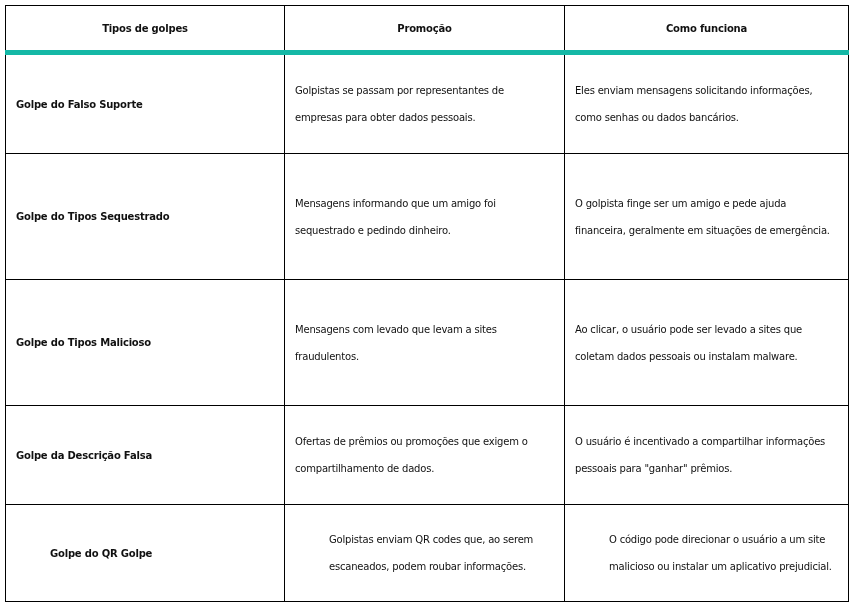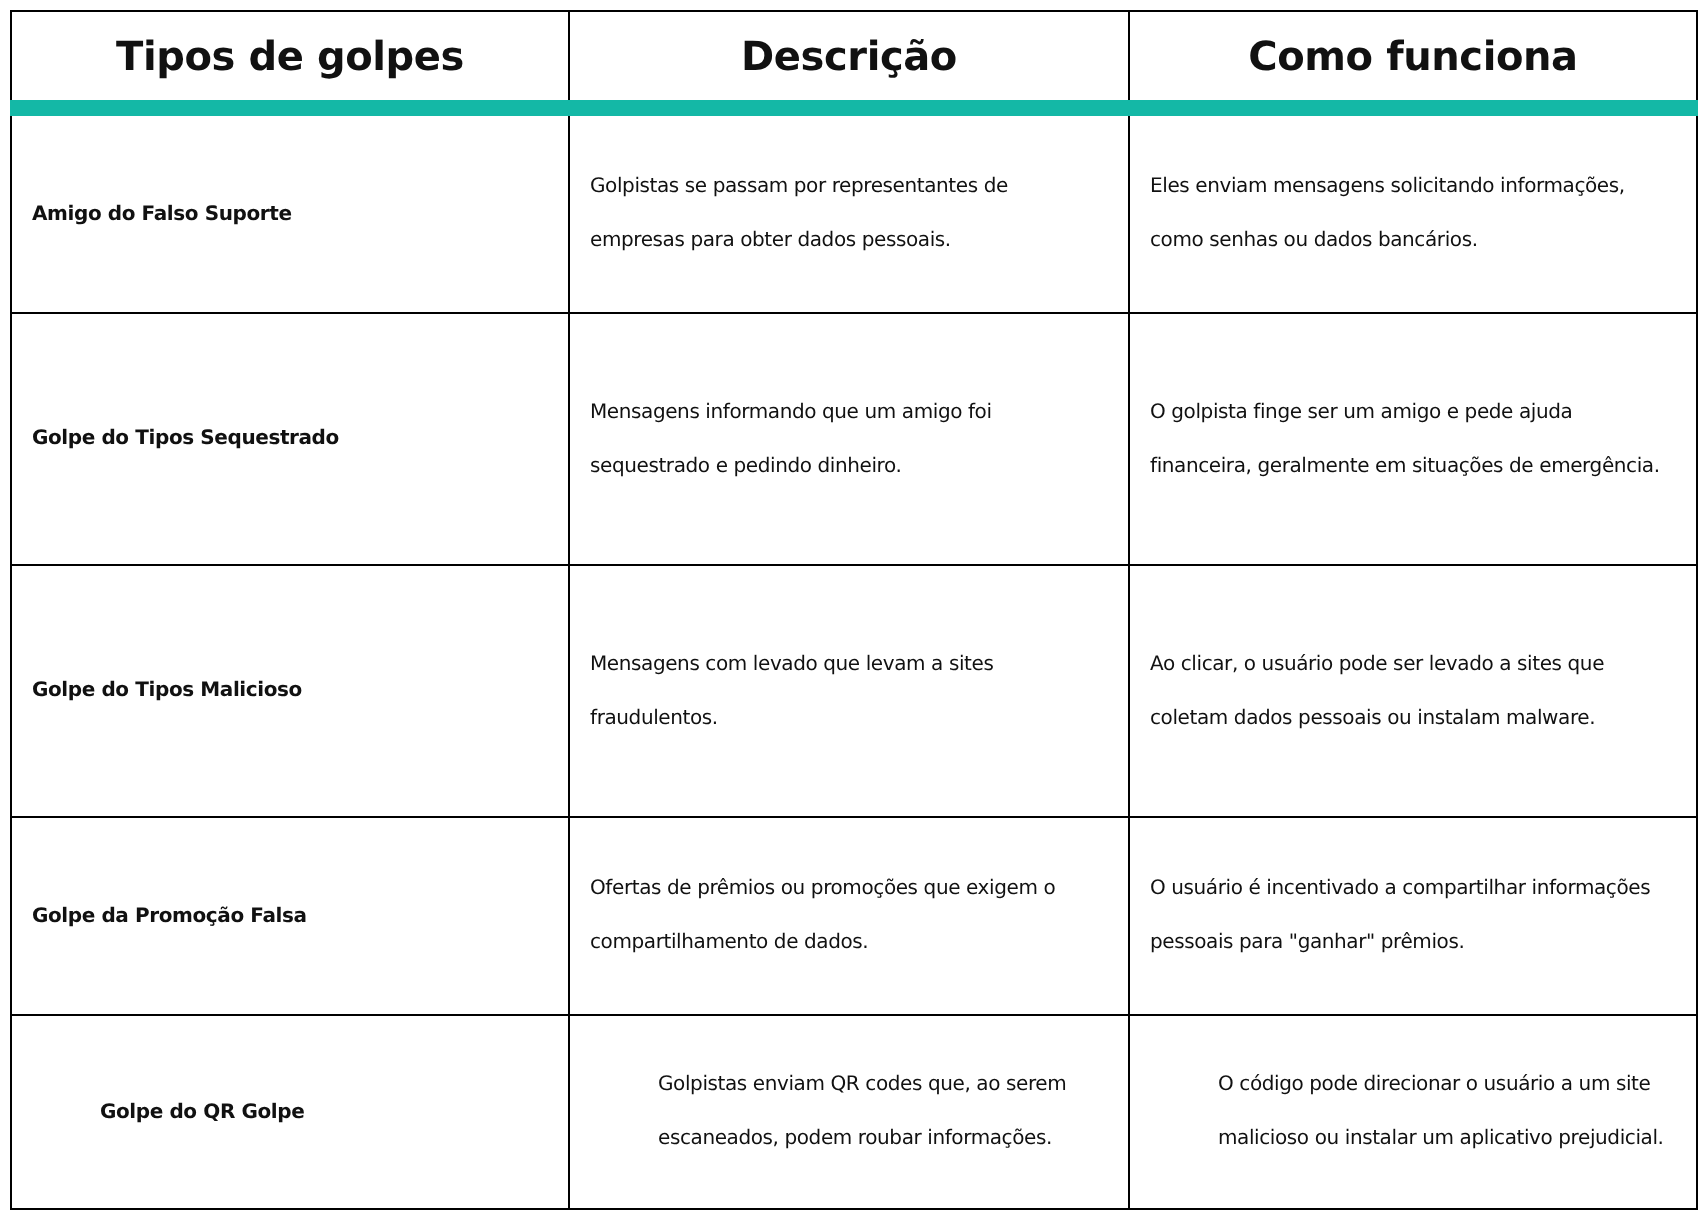--- a/index.html
+++ b/index.html
@@ -29,22 +29,22 @@
       text-align: left;
       padding: 0 10px;
       font-size: 10px;
       line-height: 27px;
       letter-spacing: -0.2px;
     }
     table.scams th {
       font-weight: bold;
       text-align: center;
       height: 44px;
-      border-bottom: 8px solid #14b8a6;
-      font-size: 20px;
+      border-bottom: 5px solid #14b8a6;
+      font-size: 10px;
     }
     table.scams td.type {
       font-weight: bold;
     }
     col.c1 { width: 279px; }
     col.c2 { width: 280px; }
     col.c3 { width: 284px; }
     tr.r1 td { height: 98px; }
     tr.r2 td { height: 125px; }
     tr.r3 td { height: 125px; }
@@ -56,42 +56,42 @@
 
 <table class="scams">
   <colgroup>
     <col class="c1">
       <col class="c2">
       <col class="c3">
   </colgroup>
   <thead>
     <tr>
       <th>Tipos de golpes</th>
-      <th>Descrição</th>
+      <th>Promoção</th>
       <th>Como funciona</th>
     </tr>
   </thead>
   <tbody>
     <tr class="r1">
-      <td class="type">Amigo do Falso Suporte</td>
+      <td class="type">Golpe do Falso Suporte</td>
       <td>Golpistas se passam por representantes de empresas para obter dados pessoais.</td>
       <td>Eles enviam mensagens solicitando informações, como senhas ou dados bancários.</td>
     </tr>
     <tr class="r2">
       <td class="type">Golpe do Tipos Sequestrado</td>
       <td>Mensagens informando que um amigo foi sequestrado e pedindo dinheiro.</td>
       <td>O golpista finge ser um amigo e pede ajuda financeira, geralmente em situações de emergência.</td>
     </tr>
     <tr class="r3">
       <td class="type">Golpe do Tipos Malicioso</td>
       <td>Mensagens com levado que levam a sites fraudulentos.</td>
       <td>Ao clicar, o usuário pode ser levado a sites que coletam dados pessoais ou instalam malware.</td>
     </tr>
     <tr class="r4">
-      <td class="type">Golpe da Promoção Falsa</td>
+      <td class="type">Golpe da Descrição Falsa</td>
       <td>Ofertas de prêmios ou promoções que exigem o compartilhamento de dados.</td>
       <td>O usuário é incentivado a compartilhar informações pessoais para "ganhar" prêmios.</td>
     </tr>
     <tr class="r5">
       <td class="type">Golpe do QR Golpe</td>
       <td>Golpistas enviam QR codes que, ao serem escaneados, podem roubar informações.</td>
       <td>O código pode direcionar o usuário a um site malicioso ou instalar um aplicativo prejudicial.</td>
     </tr>
   </tbody>
 </table>

